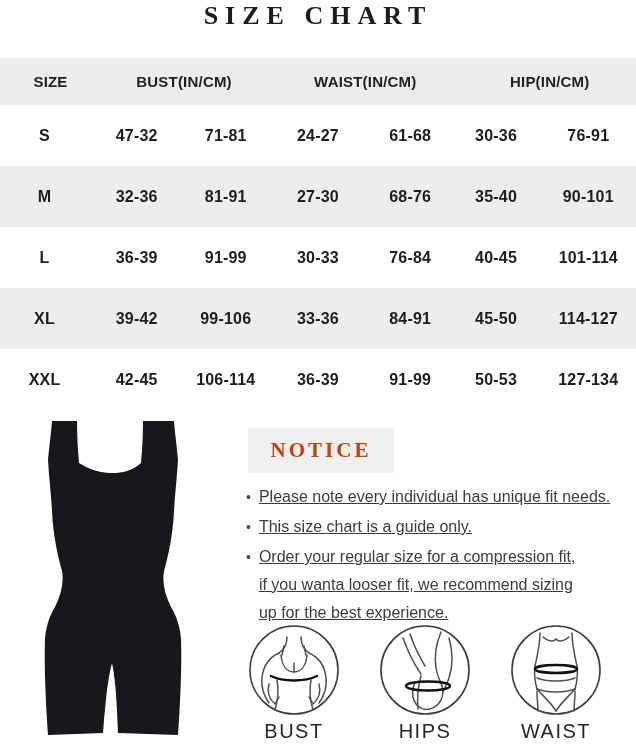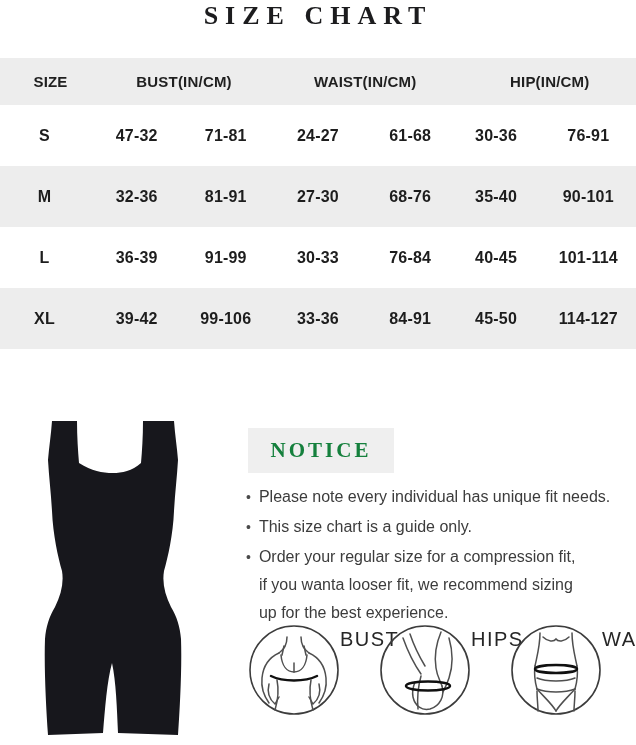--- a/index.html
+++ b/index.html
@@ -35,40 +35,40 @@
     height:59px;font-size:16px;font-weight:bold;color:#1d1d1d;letter-spacing:0.2px;
   }
   table.size-table tr.stripe td{background:#ededed;}
   
   .garment-wrap{position:absolute;left:22px;top:415px;width:205px;height:330px;}
   
   .notice-heading{
     position:absolute;left:248px;top:428px;width:146px;height:45px;
     background:#efefef;display:flex;align-items:center;justify-content:center;
     font-family:"Liberation Serif","DejaVu Serif",serif;
-    font-size:21px;font-weight:bold;letter-spacing:3px;color:#15803d;
+    font-size:21px;font-weight:bold;letter-spacing:3px;color:#c2410c;
   }
   ul.notice-list{
     position:absolute;left:246px;top:483px;width:390px;margin:0;padding:0;
     list-style:none;
   }
   ul.notice-list li{
     display:flex;gap:8px;margin:0 0 2px 0;
     font-size:16px;line-height:28px;color:#3c3c3c;
   }
   ul.notice-list li .bullet-dot{
     flex:0 0 auto;font-size:14px;line-height:28px;color:#4a4a4a;
   }
-  ul.notice-list li .bullet-text{white-space:pre-line;}
+  ul.notice-list li .bullet-text{white-space:pre-line;text-decoration:underline;}
   
   .measure-row{
     position:absolute;left:248px;top:624px;width:354px;
     display:flex;justify-content:space-between;
   }
-  .measure-item{width:92px;display:flex;align-items:flex-start;}
+  .measure-item{width:92px;display:flex;flex-direction:column;align-items:center;}
   .measure-item svg{display:block;}
   .measure-label{
     margin-top:4px;font-size:20px;letter-spacing:1.5px;color:#262626;
   }
   .fig{stroke:#4f4f4f;stroke-width:1.5;fill:none;stroke-linecap:round;}
   .band{stroke:#101010;stroke-width:2.5;fill:none;stroke-linecap:round;}
   .ring{stroke:#3c3c3c;stroke-width:1.6;fill:none;}
 </style>
 </head>
 <body>
@@ -124,20 +124,29 @@
         <td>101-114</td>
       </tr>
       <tr class="stripe">
         <td>XL</td>
         <td>39-42</td>
         <td>99-106</td>
         <td>33-36</td>
         <td>84-91</td>
         <td>45-50</td>
         <td>114-127</td>
+      </tr>
+      <tr>
+        <td>XXL</td>
+        <td>42-45</td>
+        <td>106-114</td>
+        <td>36-39</td>
+        <td>91-99</td>
+        <td>50-53</td>
+        <td>127-134</td>
       </tr>
     </tbody>
   </table>
 
   <div class="garment-wrap">
     <svg width="205" height="330" viewBox="0 0 205 330" xmlns="http://www.w3.org/2000/svg">
       <path fill="#17171c" d="
         M 30,6
         C 29,20 27,32 26,45
         C 27,62 29,78 30,96

